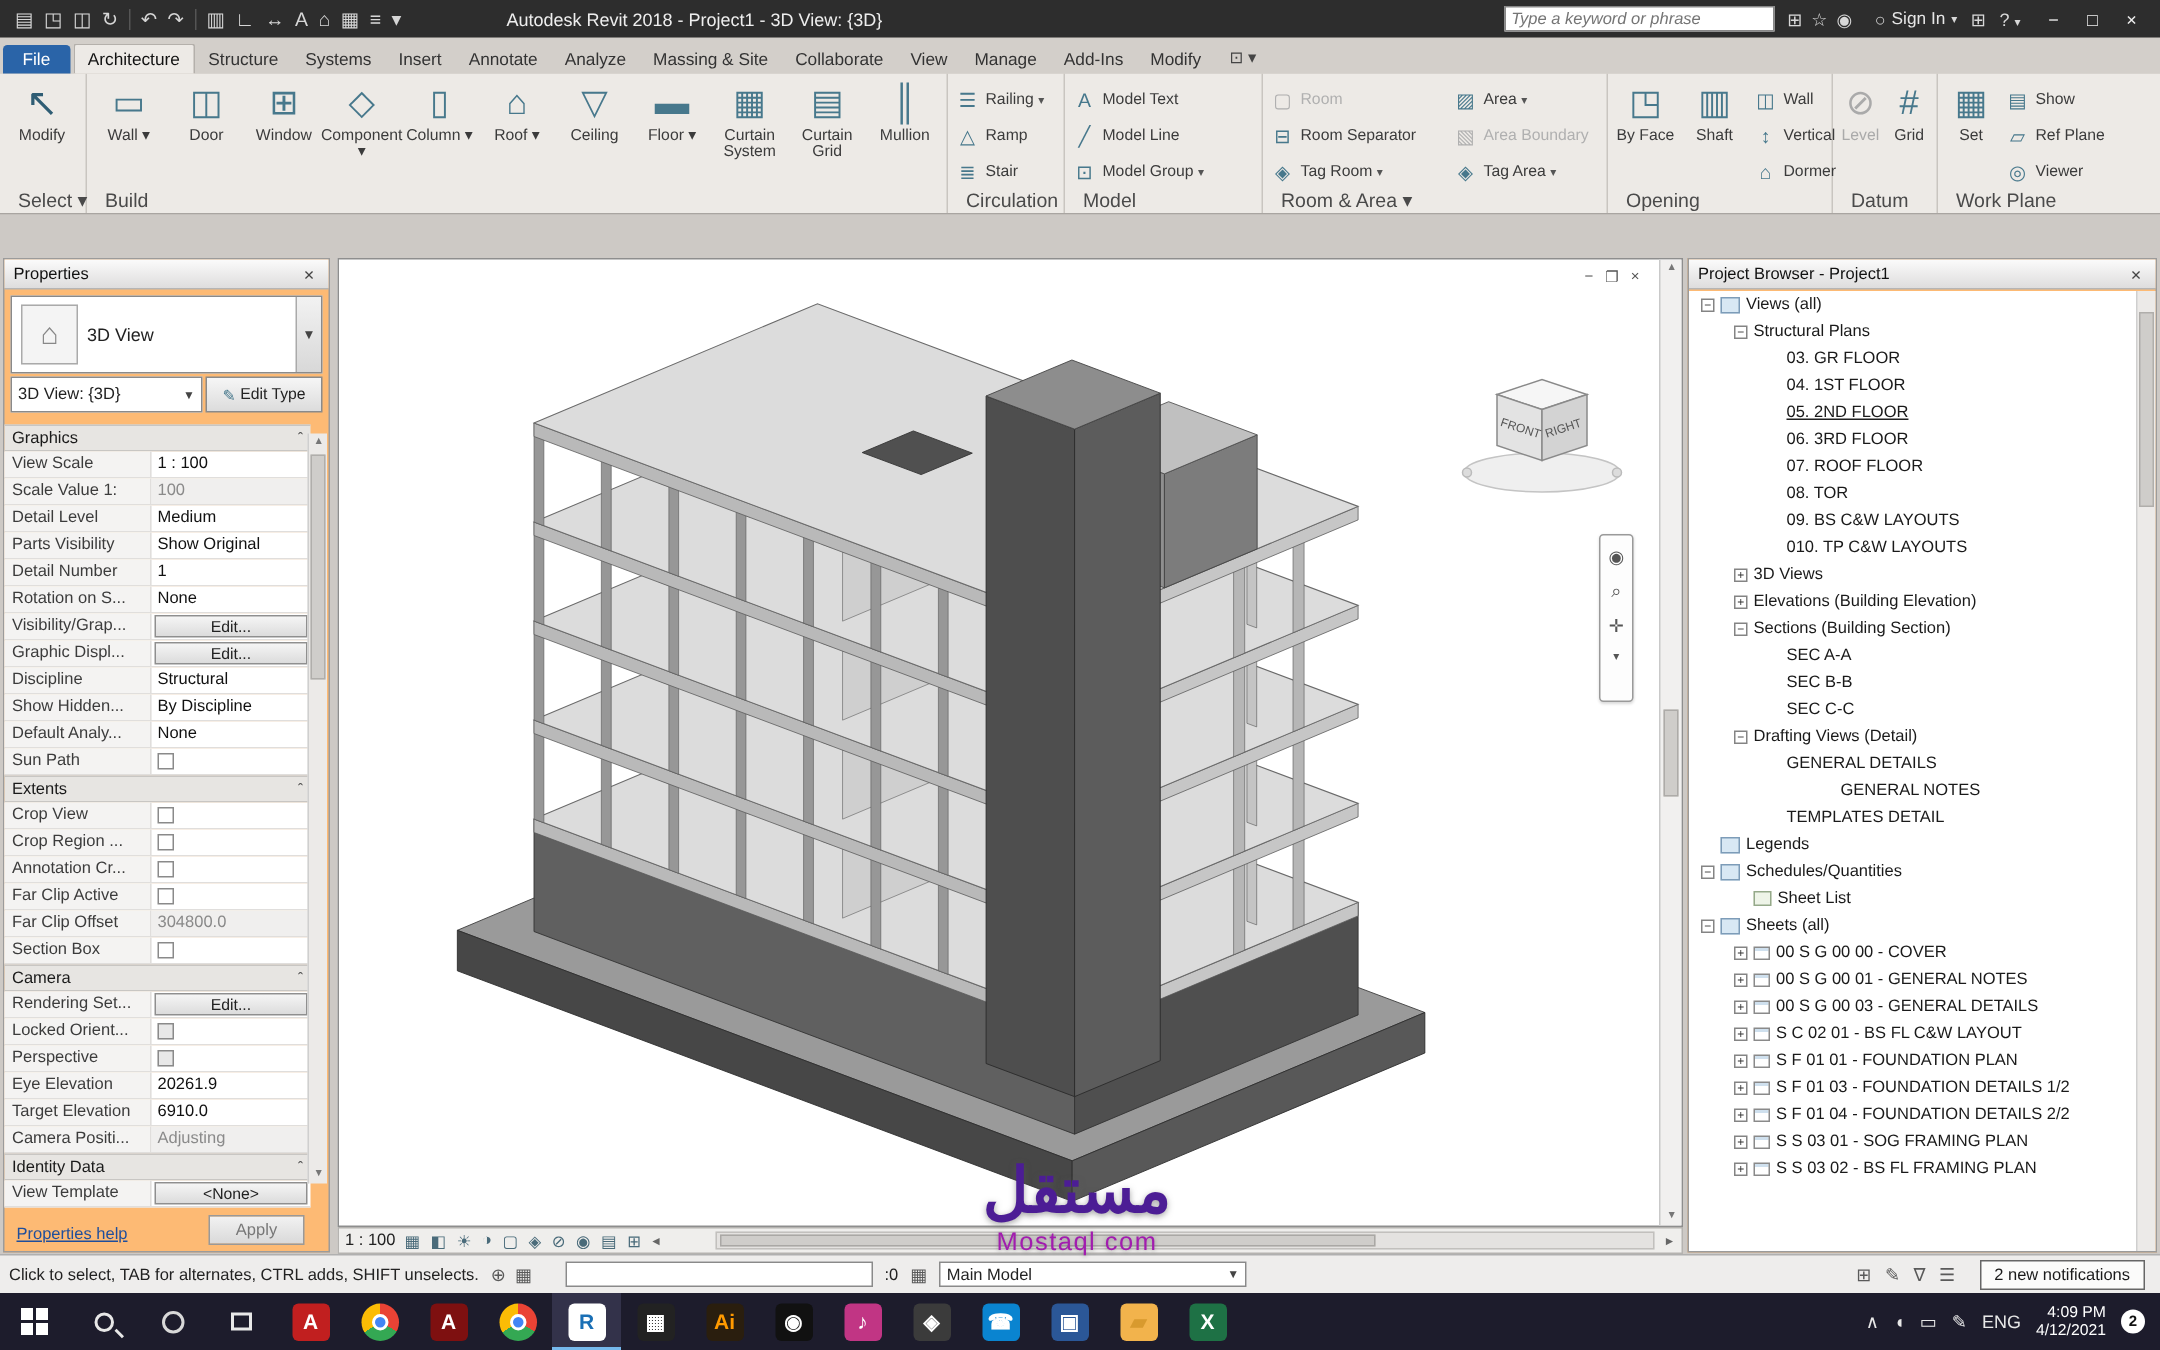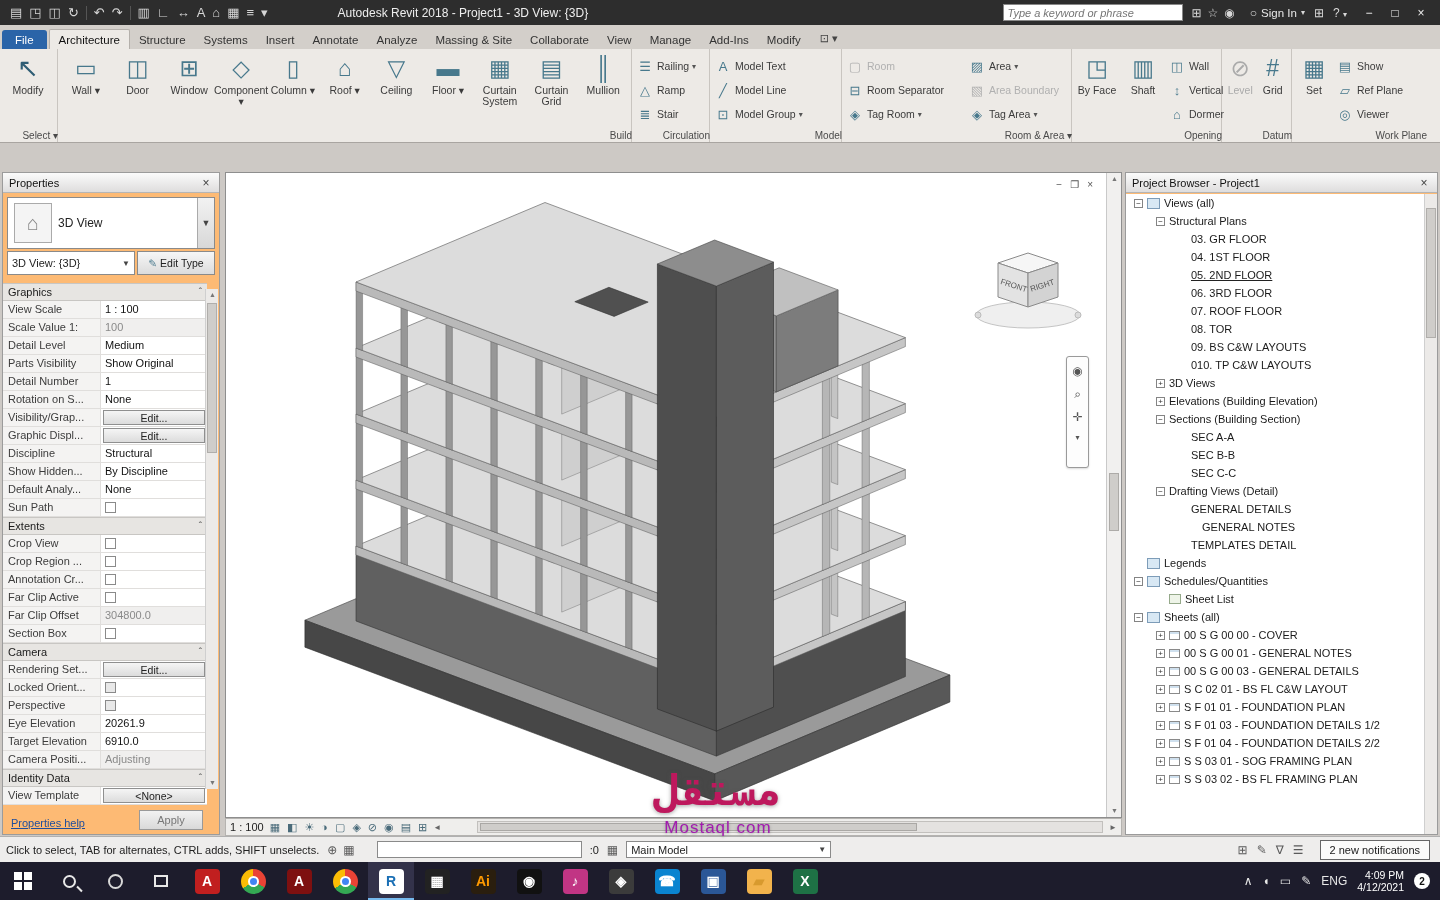--- a/index.html
+++ b/index.html
@@ -20,21 +20,21 @@
 
 #tabrow{position:absolute;left:0;top:25px;width:1440px;height:24px;background:#d3cfca;display:flex;align-items:flex-end;padding-left:2px;z-index:39}
 .tab{padding:4px 9px 3px;font-size:11.5px;color:#333;white-space:nowrap}
 .tab.file{background:#2a64a8;color:#fff;border-radius:3px 3px 0 0;padding:4px 13px 3px;margin-right:2px}
 .tab.active{background:#edeae6;border:1px solid #b4b0ab;border-bottom:none;border-radius:2px 2px 0 0;color:#111}
 .tabmini{margin-left:6px;padding:4px 4px;color:#444;font-size:11px}
 
 #ribbon{position:absolute;left:0;top:49px;width:1440px;height:94px;background:#edeae6;border-bottom:1px solid #a9a5a1;display:flex;z-index:38}
 .panel{position:relative;height:100%;border-right:1px solid #c9c5c0;flex:0 0 auto}
 .pbody{display:flex;align-items:flex-start;height:77px;padding:2px 2px 0}
-.plabel{position:absolute;bottom:1px;left:1px;width:100%;text-align:right;color:#4a4a4a;font-size:10px;white-space:nowrap}
+.plabel{position:absolute;bottom:1px;left:12px;width:100%;text-align:left;color:#4a4a4a;font-size:13px;white-space:nowrap}
 .bigbtn{display:flex;flex-direction:column;align-items:center;width:52px;padding-top:2px;cursor:default}
 .bigbtn .g{font-size:23px;line-height:30px;height:32px;color:#47788c}
 .bigbtn .l{font-size:10.5px;line-height:11px;color:#3b3b3b;text-align:center}
 .bigbtn.dis .g,.bigbtn.dis .l{color:#aaa}
 .pstack{display:flex;flex-direction:column;padding-top:3px}
 .smallbtn{display:flex;align-items:center;height:24px;padding:0 3px;white-space:nowrap;cursor:default}
 .smallbtn .sg{width:16px;font-size:13px;color:#47788c;text-align:center;margin-right:4px}
 .smallbtn .sl{font-size:10.5px;color:#3b3b3b}
 .smallbtn .sc{font-size:8px;color:#555;margin-left:3px}
 .smallbtn.dis .sg,.smallbtn.dis .sl{color:#b0b0b0}
@@ -117,21 +117,21 @@
 .cortana{width:15px;height:15px;border:2px solid #d8d8d8;border-radius:50%}
 .taskview{width:14px;height:12px;border:2px solid #e8e8e8}
 .chrome-ic{width:25px;height:25px;border-radius:50%;background:conic-gradient(#ea4335 0 33%,#34a853 0 66%,#fbbc05 0 100%);display:flex;align-items:center;justify-content:center}
 .chrome-in{width:11px;height:11px;border-radius:50%;background:#4285f4;border:2px solid #fff}
 #tray{margin-left:auto;display:flex;align-items:center;gap:10px;padding-right:10px;color:#e8e8e8}
 #tray .ti{font-size:12px;color:#e8e8e8}
 #clockbox{text-align:right;font-size:10.5px;line-height:12px;color:#fff}
 #badge{width:16px;height:16px;border-radius:50%;background:#fff;color:#111;font-size:10px;font-weight:bold;display:flex;align-items:center;justify-content:center}
 
 #watermark{position:absolute;left:588px;top:770px;width:260px;text-align:center;z-index:210;pointer-events:none}
-#wm-ar{font-family:Liberation Mono, monospace;font-size:42px;font-weight:bold;color:#be185d;text-shadow:0 1px 4px rgba(90,90,90,.55);line-height:48px}
+#wm-ar{font-family:Liberation Sans, sans-serif;font-size:42px;font-weight:bold;color:#4c1d95;text-shadow:0 1px 4px rgba(90,90,90,.55);line-height:48px}
 #wm-en{font-size:17px;color:#a21caf;text-shadow:0 1px 3px rgba(90,90,90,.55);letter-spacing:1px}
 </style>
 </head>
 <body>
 
 <div id="titlebar">
   <div class="qat">
       <span>▤</span>
       <span>◳</span>
       <span>◫</span>
@@ -811,21 +811,21 @@
         <span class="tl">SEC C-C</span>
       </div>
       <div class="trow" style="padding-left: 30px;">
         <span class="exp">−</span>
         <span class="tl">Drafting Views (Detail)</span>
       </div>
       <div class="trow" style="padding-left: 52px; align-items: center;">
         <span class="expsp"></span>
         <span class="tl">GENERAL DETAILS</span>
       </div>
-      <div class="trow" style="padding-left: 63px;">
+      <div class="trow" style="padding-left: 48px; margin-left: 40px;">
         <span class="expsp"></span>
         <span class="tl">GENERAL NOTES</span>
       </div>
       <div class="trow" style="padding-left: 52px;">
         <span class="expsp"></span>
         <span class="tl">TEMPLATES DETAIL</span>
       </div>
       <div class="trow" style="padding-left: 8px;">
         <span class="expsp"></span>
         <span class="tile root"></span>

